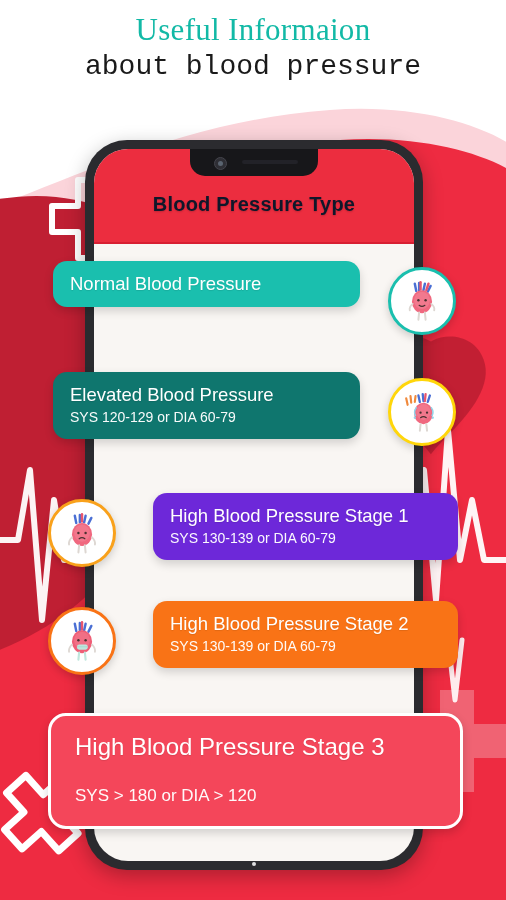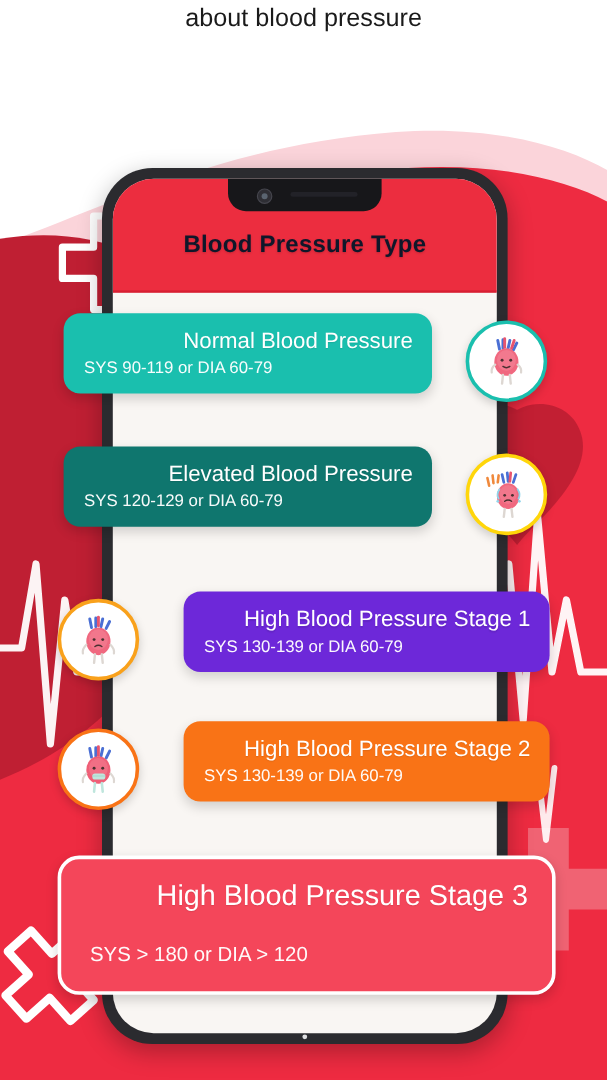--- a/index.html
+++ b/index.html
@@ -17,22 +17,22 @@
   .header{
     position:absolute;left:0;top:0;width:506px;height:96px;
     text-align:center;z-index:30;
   }
   .title-main{
     font-family:"Liberation Serif",serif;
     font-size:31px;color:#12b9a6;letter-spacing:.3px;
     margin:12px 0 0 0;line-height:1.15;font-weight:400;
   }
   .title-sub{
-    font-family:Liberation Sans, sans-serif;
-    font-size:21px;color:#1a1a1a;margin:4px 0 0 0;line-height:1.1;font-weight:400;
+    font-family:Liberation Mono, monospace;
+    font-size:28px;color:#1a1a1a;margin:4px 0 0 0;line-height:1.1;font-weight:400;
   }
 
   
   .phone{
     position:absolute;left:85px;top:140px;width:338px;height:730px;
     background:#2b2b2f;border-radius:42px;
     box-shadow:0 6px 20px rgba(0,0,0,.28);
     z-index:10;
   }
   .phone-inner{
@@ -75,21 +75,21 @@
   .row{position:absolute;pointer-events:auto;}
 
   .card{
     position:absolute;border-radius:14px;
     box-shadow:0 4px 10px rgba(0,0,0,.16);
     box-sizing:border-box;
     padding:11px 16px 12px 17px;
   }
   .card-title{
     color:#ffffff;font-size:18.5px;font-weight:500;line-height:1.25;
-    white-space:nowrap;text-shadow:0 1px 1px rgba(0,0,0,.10);text-align:right;
+    white-space:nowrap;text-shadow:0 1px 1px rgba(0,0,0,.10);
   }
   .card-range{
     color:#ffffff;font-size:14px;font-weight:500;line-height:1.35;margin-top:2px;
     white-space:nowrap;opacity:.97;
   }
 
   .avatar{
     position:absolute;width:68px;height:68px;border-radius:50%;
     background:#ffffff;box-sizing:border-box;
     box-shadow:0 3px 8px rgba(0,0,0,.18);
@@ -153,20 +153,21 @@
 
       <path d="M-10,540 L18,540 L30,470 L42,620 L54,500 L64,560 L78,560 L88,505 L98,640 L110,470 L120,560 L140,560" fill="none" stroke="#ffffff" stroke-width="6" stroke-linejoin="round" stroke-linecap="round" opacity=".95"></path>
 
       <path d="M380,520 L410,520 L424,470 L436,600 L448,430 L460,560 L472,500 L484,560 L516,560" fill="none" stroke="#ffffff" stroke-width="6" stroke-linejoin="round" stroke-linecap="round" opacity=".95"></path>
 
       <path d="M448,640 L455,700 L462,640" fill="none" stroke="#ffffff" stroke-width="5" stroke-linejoin="round" stroke-linecap="round" opacity=".9"></path>
     </g>
   </svg>
 
   <div class="header">
+    <div class="title-main" style="color: rgb(18, 185, 166);">Useful Informaion</div>
     <div class="title-sub" style="color: rgb(26, 26, 26);">about blood pressure</div>
   </div>
 
   <div class="phone" style="background: rgb(43, 43, 47);">
     <div class="phone-inner" style="background: rgb(249, 246, 243);">
       <div class="phone-topbar" style="background: rgb(236, 45, 63);">
         <div class="app-title">Blood Pressure Type</div>
       </div>
       <div class="phone-topbar-line"></div>
       <div class="notch">
@@ -175,21 +176,20 @@
       </div>
     </div>
     <div class="phone-bottom-dot"></div>
   </div>
 
   <div class="rows">
 
     <div class="row" id="row1" style="left:0;top:261px;width:506px;height:80px;">
       <div class="card" style="background: rgb(26, 191, 174);">
         <div class="card-title">Normal Blood Pressure</div>
-        <div class="card-range">SYS 90-119 or DIA 60-79</div>
       </div>
       <div class="avatar" style="border: 3px solid rgb(26, 191, 174);">
         <svg class="heart-svg" viewBox="0 0 64 64">
           <g>
             <path d="M24 18 L22 8 M28 17 L28 7 M34 17 L36 8 M40 19 L44 11" stroke="#4a6fd4" stroke-width="3.4" stroke-linecap="round" fill="none"></path>
             <path d="M30 16 L30 6" stroke="#e8556e" stroke-width="3.4" stroke-linecap="round" fill="none"></path>
             <path d="M38 17 L41 8" stroke="#e8556e" stroke-width="3.4" stroke-linecap="round" fill="none"></path>
             <ellipse cx="32" cy="33" rx="14" ry="16" fill="#f0687f"></ellipse>
             <ellipse cx="32" cy="31" rx="11" ry="12" fill="#f4869a" opacity=".55"></ellipse>
             <circle cx="27" cy="31" r="1.7" fill="#4a3030"></circle>

